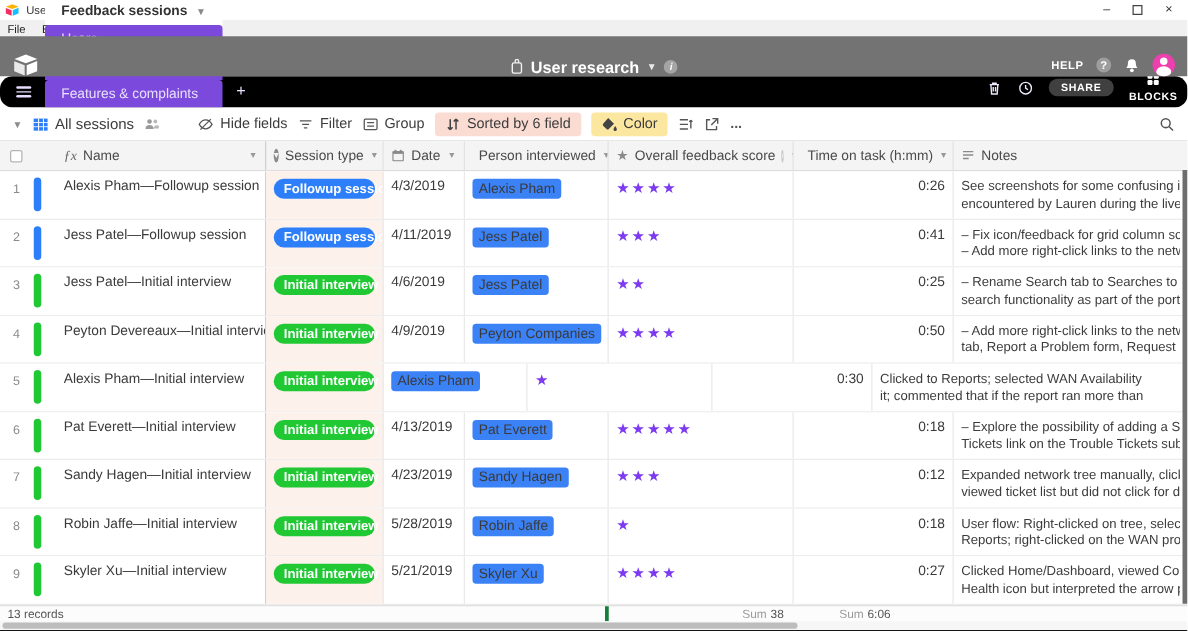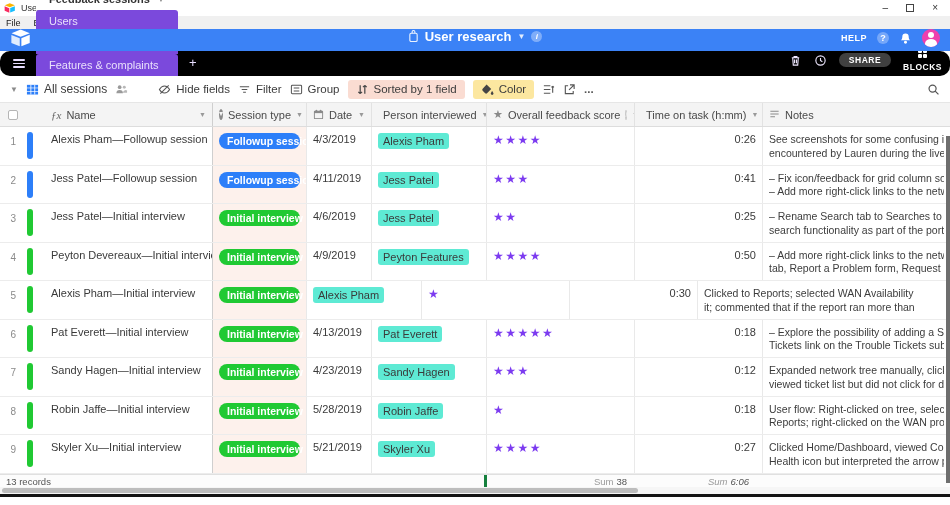--- a/index.html
+++ b/index.html
@@ -12,21 +12,21 @@
   .titlebar .tlogo { width:12px; height:10px; margin-right:5px; }
   .titlebar .ttext { font-size:9px; color:#333; flex:1; }
   .winctl { display:flex; align-items:center; gap:18px; padding-right:8px; color:#333; }
   .winctl span { font-size:10px; line-height:10px; cursor:default; }
   .wc-max { width:8px; height:8px; border:1px solid #444; display:inline-block; }
 
   
   .menubar { height:13px; background:#f0f0f0; display:flex; align-items:center; gap:13px; padding-left:6px; font-size:9px; color:#222; flex:0 0 auto; }
 
   
-  .appheader { height:22px; background:#3b82f6; display:flex; align-items:flex-start; padding:0 10px; color:#fff; flex:0 0 auto; position:relative; }
+  .appheader { height:32px; background:#737373; display:flex; align-items:flex-end; padding:0 10px; color:#fff; flex:0 0 auto; position:relative; }
   .appheader .alogo { width:22px; height:18px; }
   .appheader .center { position:absolute; left:0; right:0; display:flex; align-items:center; justify-content:center; gap:6px; pointer-events:none; }
   .appheader .center > * { pointer-events:auto; }
   .base-icon { width:11px; height:13px; opacity:.9; }
   .apptitle { font-size:13px; font-weight:bold; }
   .caret { font-size:8px; opacity:.85; }
   .info-circ { width:11px; height:11px; border-radius:50%; background:rgba(255,255,255,.35); color:#fff; font-size:8px; line-height:11px; text-align:center; font-style:italic; font-weight:bold; }
   .appheader .right { margin-left:auto; display:flex; align-items:center; gap:10px; z-index:2; }
   .help-label { font-size:9px; font-weight:bold; letter-spacing:.5px; }
   .q-circ { width:12px; height:12px; border-radius:50%; background:rgba(255,255,255,.3); font-size:9px; line-height:12px; text-align:center; font-weight:bold; color:#fff; }
@@ -80,31 +80,31 @@
   .hinfo + .hcaret { margin-left:0; }
 
   .tbody { height:347px; overflow:hidden; flex:0 0 auto; position:relative; }
   .trow { height:38.55px; display:flex; border-bottom:1px solid #ececec; background:#fff; }
   .td { border-right:1px solid #e9e9e9; padding:6px 6px 0 6px; font-size:11px; color:#3a3a3a; overflow:hidden; white-space:nowrap; }
   .td.c-sess { background:#fdf1ec; }
   .td.c-num { display:flex; padding:0; border-right:none; }
   .rownum { width:16px; text-align:right; font-size:10px; color:#8a8a8a; margin-top:9px; }
   .colorbar { width:6px; height:27px; border-radius:3px; margin:5px 0 0 11px; }
   .pill { display:inline-block; border-radius:9px; padding:2px 8px; color:#fff; font-size:10.5px; font-weight:bold; max-width:100%; }
-  .ptag { display:inline-block; background:#5eead4; border-radius:3px; padding:2px 5px; color:#3a3a3a; }
+  .ptag { display:inline-block; background:#3b82f6; border-radius:3px; padding:2px 5px; color:#3a3a3a; }
   .stars { color:#7c3bf0; font-size:12px; letter-spacing:1.5px; margin-top:-1px; }
   .td.c-time { text-align:right; }
   .notes-line { font-size:10.5px; line-height:13.5px; color:#3c3c3c; overflow:hidden; }
 
   
   .tfoot { height:13px; background:#fcfcfc; border-top:1px solid #e0e0e0; display:flex; align-items:center; font-size:9.5px; color:#555; flex:0 0 auto; }
   .f-records { padding-left:6px; }
   .f-rec-wrap { width:487px; flex:none; border-right:3px solid #15803d; height:100%; display:flex; align-items:center; }
   .f-sum { width:148px; flex:none; text-align:right; padding-right:8px; }
-  .f-sum2 { width:128px; flex:none; text-align:right; padding-right:14px;font-style:italic; }
+  .f-sum2 { width:128px; flex:none; text-align:center; padding-right:14px; }
   .sum-label { color:#9a9a9a; margin-right:3px; }
 
   .hscroll { height:7px; background:#f6f6f6; flex:0 0 auto; position:relative; }
   .hthumb { position:absolute; left:2px; top:1px; width:636px; height:5px; background:#bdbdbd; border-radius:3px; }
   .bottomstrip { height:3px; background:#141414; flex:0 0 auto; }
   .vscroll { position:absolute; right:0; top:136px; width:4px; height:347px; background:#6e6e6e; z-index:5; }
 
   svg { display:block; }
 </style>
 </head>
@@ -240,21 +240,21 @@
         <rect x="1.5" y="2.5" width="11" height="9" rx="1"></rect>
         <path d="M4 5.5 h6 M4 8.5 h6"></path>
       </svg>
       <span>Group</span>
     </span>
     <span class="tb-item tb-pill pill-sort">
       <svg class="icon12" viewBox="0 0 14 14" fill="none" stroke="#444" stroke-width="1.3">
         <path d="M4.5 2.5 v9 M4.5 11.5 l-2 -2 M4.5 11.5 l2 -2"></path>
         <path d="M9.5 11.5 v-9 M9.5 2.5 l-2 2 M9.5 2.5 l2 2"></path>
       </svg>
-      <span>Sorted by 1 field</span>
+      <span>Sorted by 6 field</span>
     </span>
     <span class="tb-item tb-pill pill-color">
       <svg class="icon12" viewBox="0 0 14 14" fill="#444">
         <path d="M6 1.5 L11 6.5 L6.5 11 a1.4 1.4 0 0 1-2 0 L1.8 8.3 a1.4 1.4 0 0 1 0-2 Z M2.5 7.5 h7"></path>
         <path d="M12 8.5 c.9 1.3 1.4 2.2 1.4 2.9 a1.4 1.4 0 0 1-2.8 0 c0-.7 .5-1.6 1.4-2.9 Z"></path>
       </svg>
       <span>Color</span>
     </span>
     <svg class="icon12" viewBox="0 0 14 14" fill="none" stroke="#555" stroke-width="1.2">
       <path d="M2 3 h7 M2 7 h7 M2 11 h7 M11.5 3.5 v7 M11.5 3.5 l-1.3 1.3 M11.5 3.5 l1.3 1.3"></path>
@@ -376,21 +376,21 @@
     </div>
 
     <div class="trow">
       <div class="td c-num">
         <span class="rownum">4</span>
         <span class="colorbar" style="background: rgb(32, 201, 51);"></span>
       </div>
       <div class="td c-name">Peyton Devereaux—Initial interview</div>
       <div class="td c-sess"><span class="pill" style="background: rgb(32, 201, 51);">Initial interview</span></div>
       <div class="td c-date">4/9/2019</div>
-      <div class="td c-person"><span class="ptag">Peyton Features</span></div>
+      <div class="td c-person"><span class="ptag">Peyton Companies</span></div>
       <div class="td c-score"><span class="stars">★★★★</span></div>
       <div class="td c-time">0:50</div>
       <div class="td c-notes">
         <div class="notes-line">– Add more right-click links to the network tree</div>
         <div class="notes-line">tab, Report a Problem form, Request Service</div>
       </div>
     </div>
 
     <div class="trow">
       <div class="td c-num">

